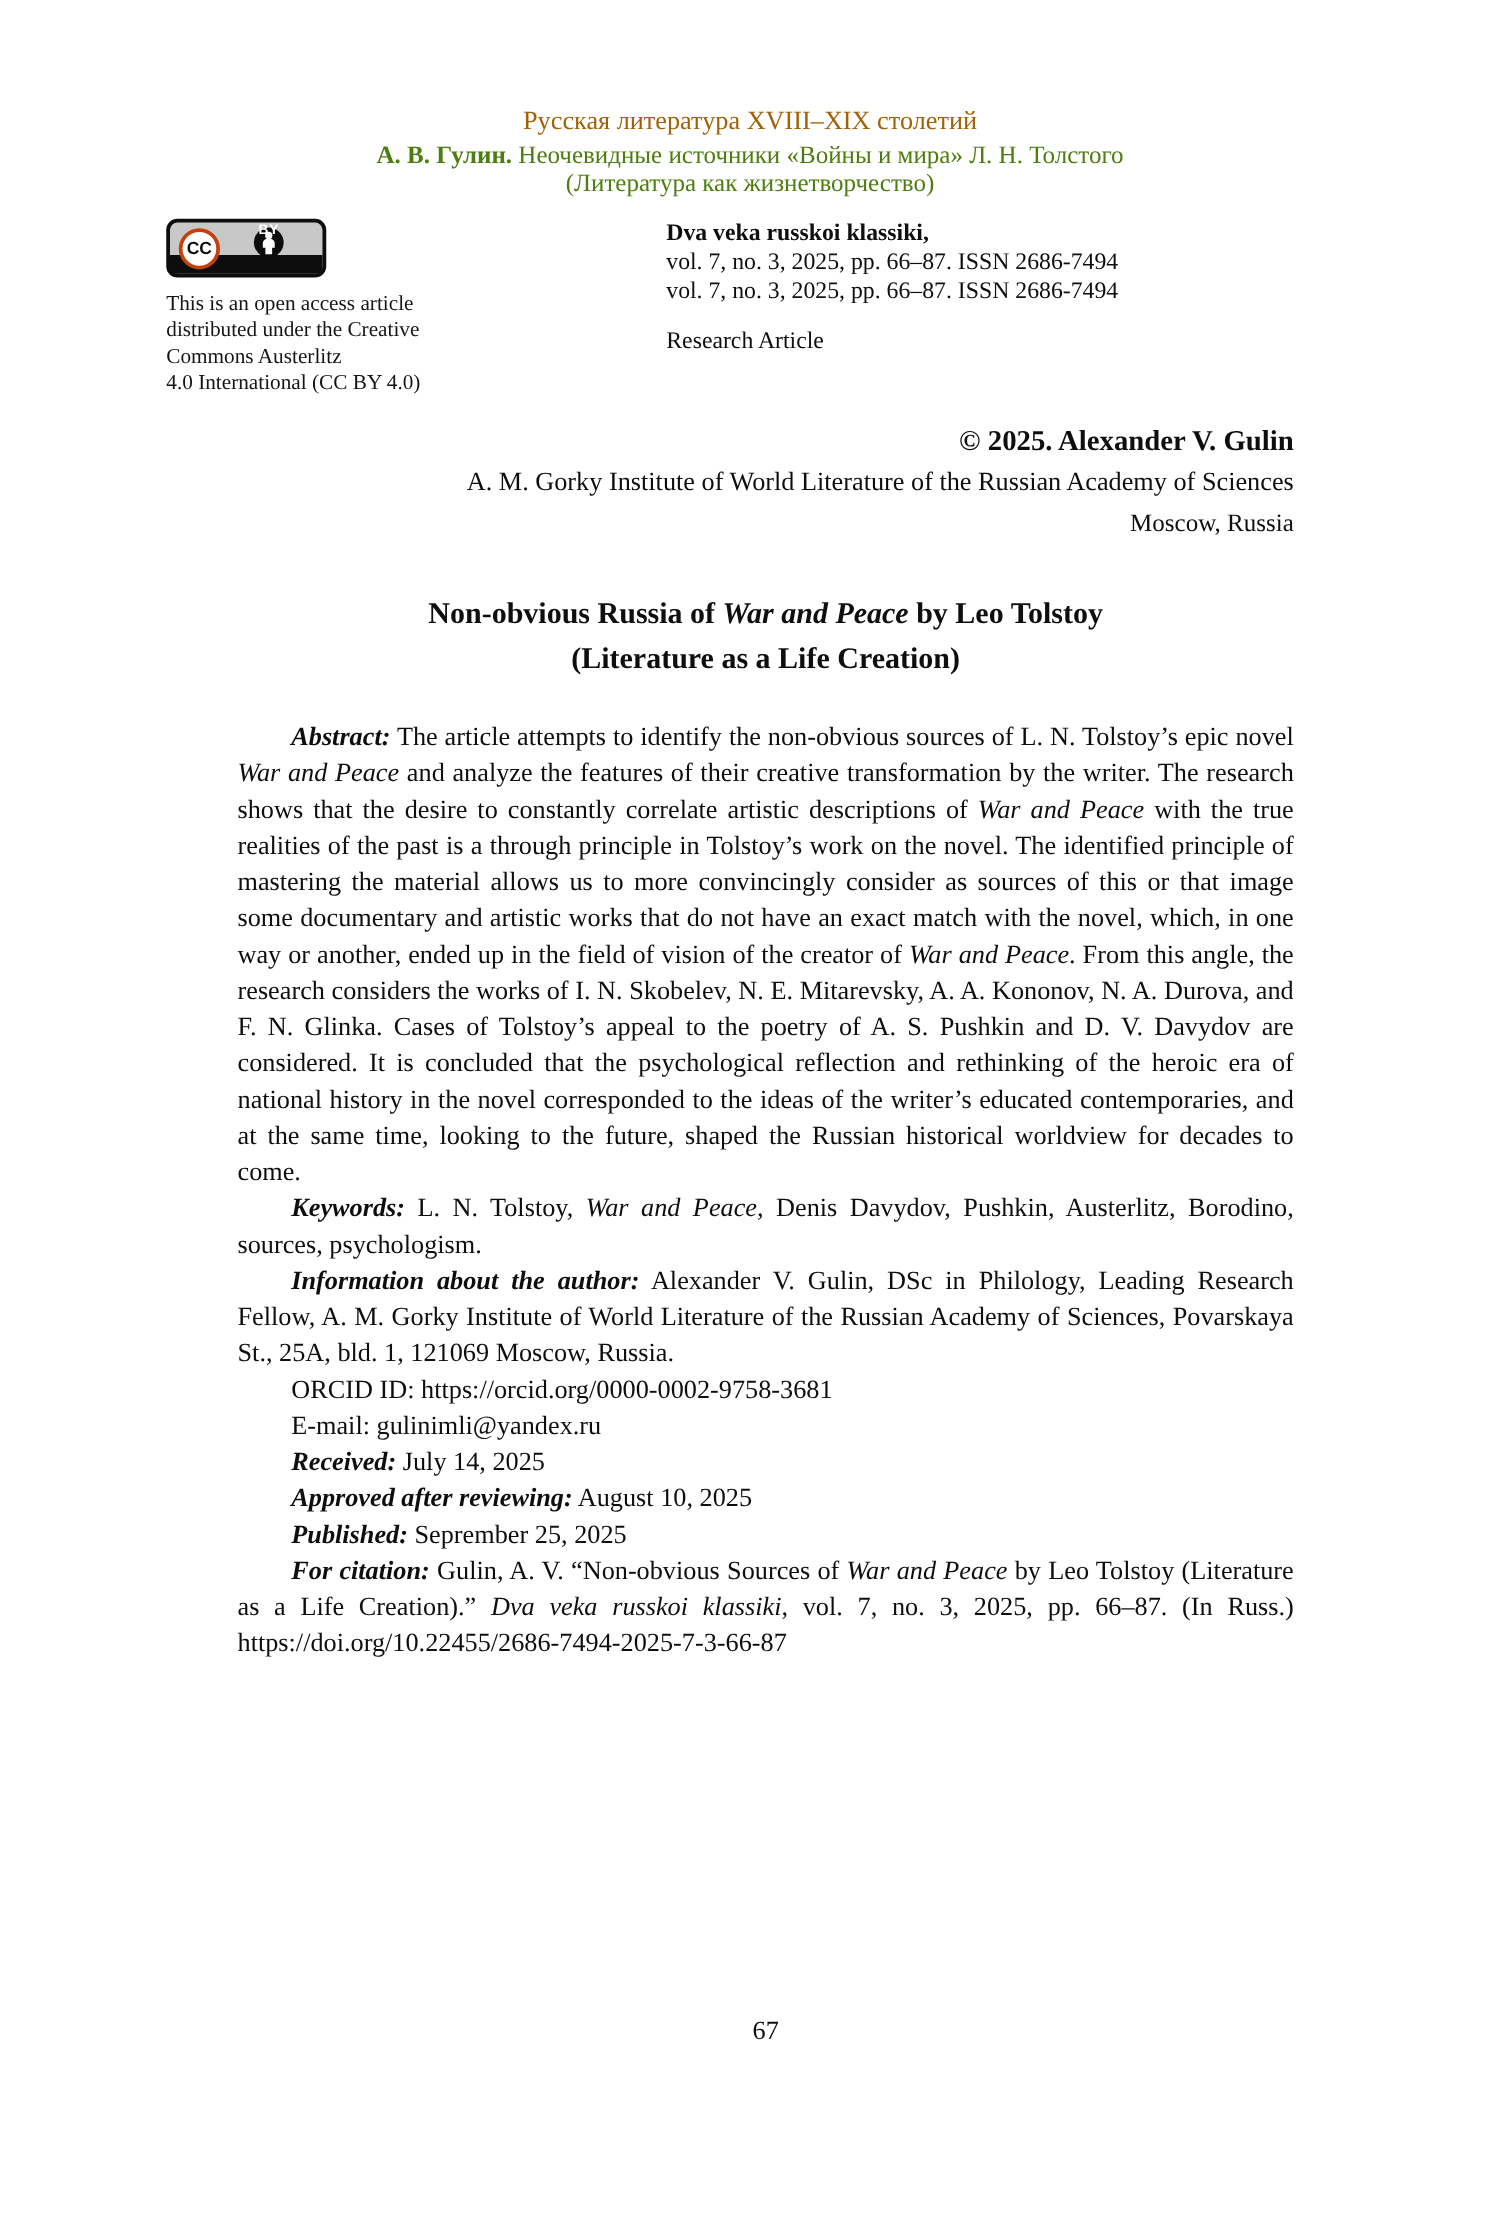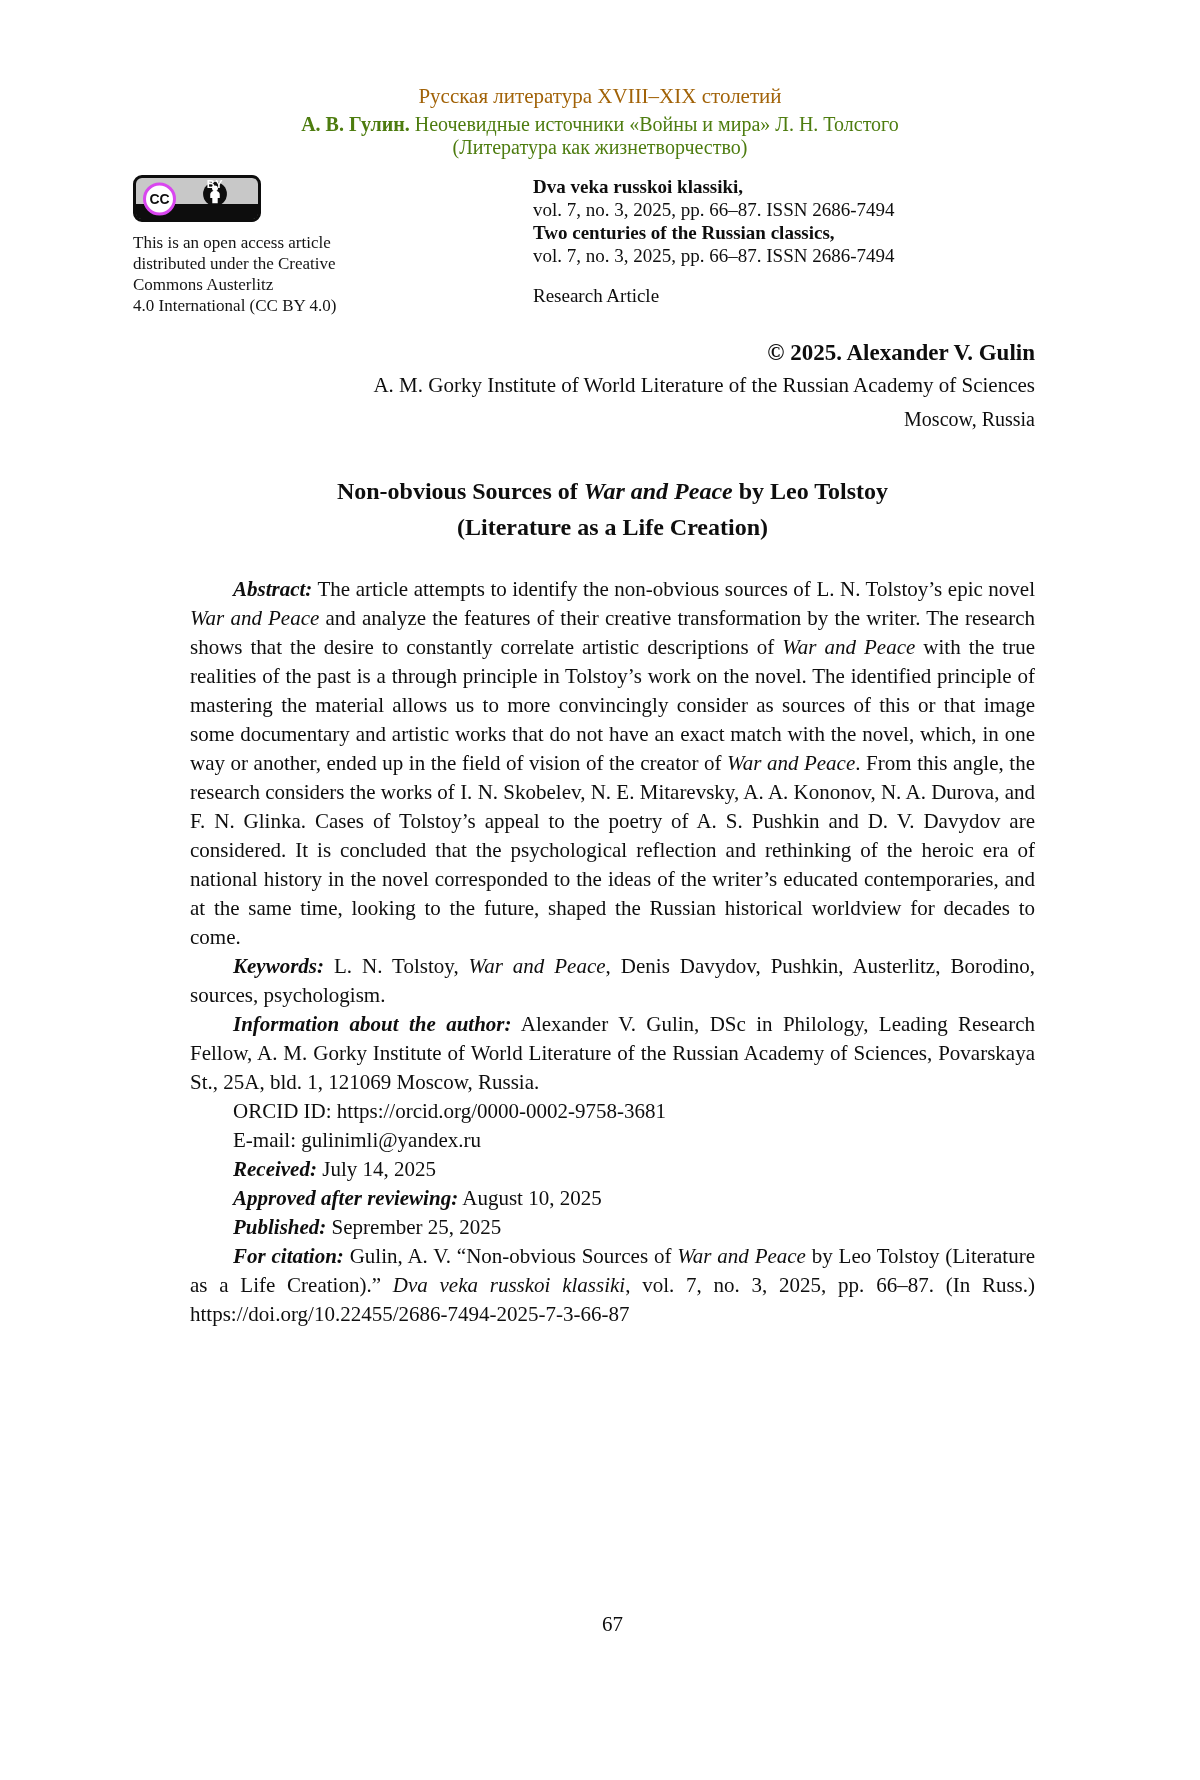--- a/index.html
+++ b/index.html
@@ -32,21 +32,21 @@
     background: #0d0d0d; border-radius: 0 0 5px 5px;
   }
   .by-label {
     position: absolute; left: 62px; width: 34px; top: 1px;
     text-align: center; color: #ffffff; font-weight: bold; font-size: 11px;
     font-family: "Liberation Sans", sans-serif; letter-spacing: 0.5px; line-height: 1;
   }
   .cc-circle {
     position: absolute; left: 7px; top: 50%; transform: translateY(-50%);
     width: 33px; height: 33px; background: #ffffff;
-    border: 3px solid #d946ef; border-radius: 50%; box-sizing: border-box;
+    border: 3px solid #c2410c; border-radius: 50%; box-sizing: border-box;
     display: flex; align-items: center; justify-content: center;
     font-family: "Liberation Sans", sans-serif; font-weight: bold; font-size: 14px;
     color: #0d0d0d; z-index: 2;
   }
   .person-icon { position: absolute; left: 66px; top: 3px; width: 26px; height: 26px; }
   .license-text { margin-top: 10px; font-size: 17px; line-height: 21px; color: #141414; }
 
   .journal-col { flex: 1; }
   .jline { font-size: 19px; line-height: 23px; }
   .jbold { font-weight: bold; }
@@ -107,33 +107,32 @@
       <div class="license-text">
         <div>This is an open access article</div>
         <div>distributed under the Creative</div>
         <div>Commons Austerlitz</div>
         <div>4.0 International (CC BY 4.0)</div>
       </div>
     </div>
     <div class="journal-col">
       <div class="jline jbold">Dva veka russkoi klassiki,</div>
       <div class="jline">vol. 7, no. 3, 2025, pp. 66–87. ISSN 2686-7494</div>
-      <div class="jline jbold">Two centuries of the Russian classics,</div>
       <div class="jline">vol. 7, no. 3, 2025, pp. 66–87. ISSN 2686-7494</div>
       <div class="article-type">Research Article</div>
     </div>
   </div>
 
   <div class="attribution">
     <div class="copyright">© 2025. Alexander V. Gulin</div>
     <div class="affiliation">A. M. Gorky Institute of World Literature of the Russian Academy of Sciences</div>
     <div class="location">Moscow, Russia</div>
   </div>
 
-  <div class="title"><span>Non-obvious Sources of </span><span class="it">War and Peace</span><span> by Leo Tolstoy</span><br><span>(Literature as a Life Creation)</span></div>
+  <div class="title"><span>Non-obvious Russia of </span><span class="it">War and Peace</span><span> by Leo Tolstoy</span><br><span>(Literature as a Life Creation)</span></div>
 
   <div class="body-block">
     <p><span class="bi">Abstract:</span><span> The article attempts to identify the non-obvious sources of L. N. Tolstoy’s epic novel </span><span class="it">War and Peace</span><span> and analyze the features of their creative transformation by the writer. The research shows that the desire to constantly correlate artistic descriptions of </span><span class="it">War and Peace</span><span> with the true realities of the past is a through principle in Tolstoy’s work on the novel. The identified principle of mastering the material allows us to more convincingly consider as sources of this or that image some documentary and artistic works that do not have an exact match with the novel, which, in one way or another, ended up in the field of vision of the creator of </span><span class="it">War and Peace</span><span>. From this angle, the research considers the works of I. N. Skobelev, N. E. Mitarevsky, A. A. Kononov, N. A. Durova, and F. N. Glinka. Cases of Tolstoy’s appeal to the poetry of A. S. Pushkin and D. V. Davydov are considered. It is concluded that the psychological reflection and rethinking of the heroic era of national history in the novel corresponded to the ideas of the writer’s educated contemporaries, and at the same time, looking to the future, shaped the Russian historical worldview for decades to come.</span></p>
     <p><span class="bi">Keywords:</span><span> L. N. Tolstoy, </span><span class="it">War and Peace</span><span>, Denis Davydov, Pushkin, Austerlitz, Borodino, sources, psychologism.</span></p>
     <p><span class="bi">Information about the author:</span><span> Alexander V. Gulin, DSc in Philology, Leading Research Fellow, A. M. Gorky Institute of World Literature of the Russian Academy of Sciences, Povarskaya St., 25A, bld. 1, 121069 Moscow, Russia.</span></p>
     <p>ORCID ID: https://orcid.org/0000-0002-9758-3681</p>
     <p>E-mail: gulinimli@yandex.ru</p>
     <p><span class="bi">Received:</span><span> July 14, 2025</span></p>
     <p><span class="bi">Approved after reviewing:</span><span> August 10, 2025</span></p>
     <p><span class="bi">Published:</span><span> Seprember 25, 2025</span></p>

